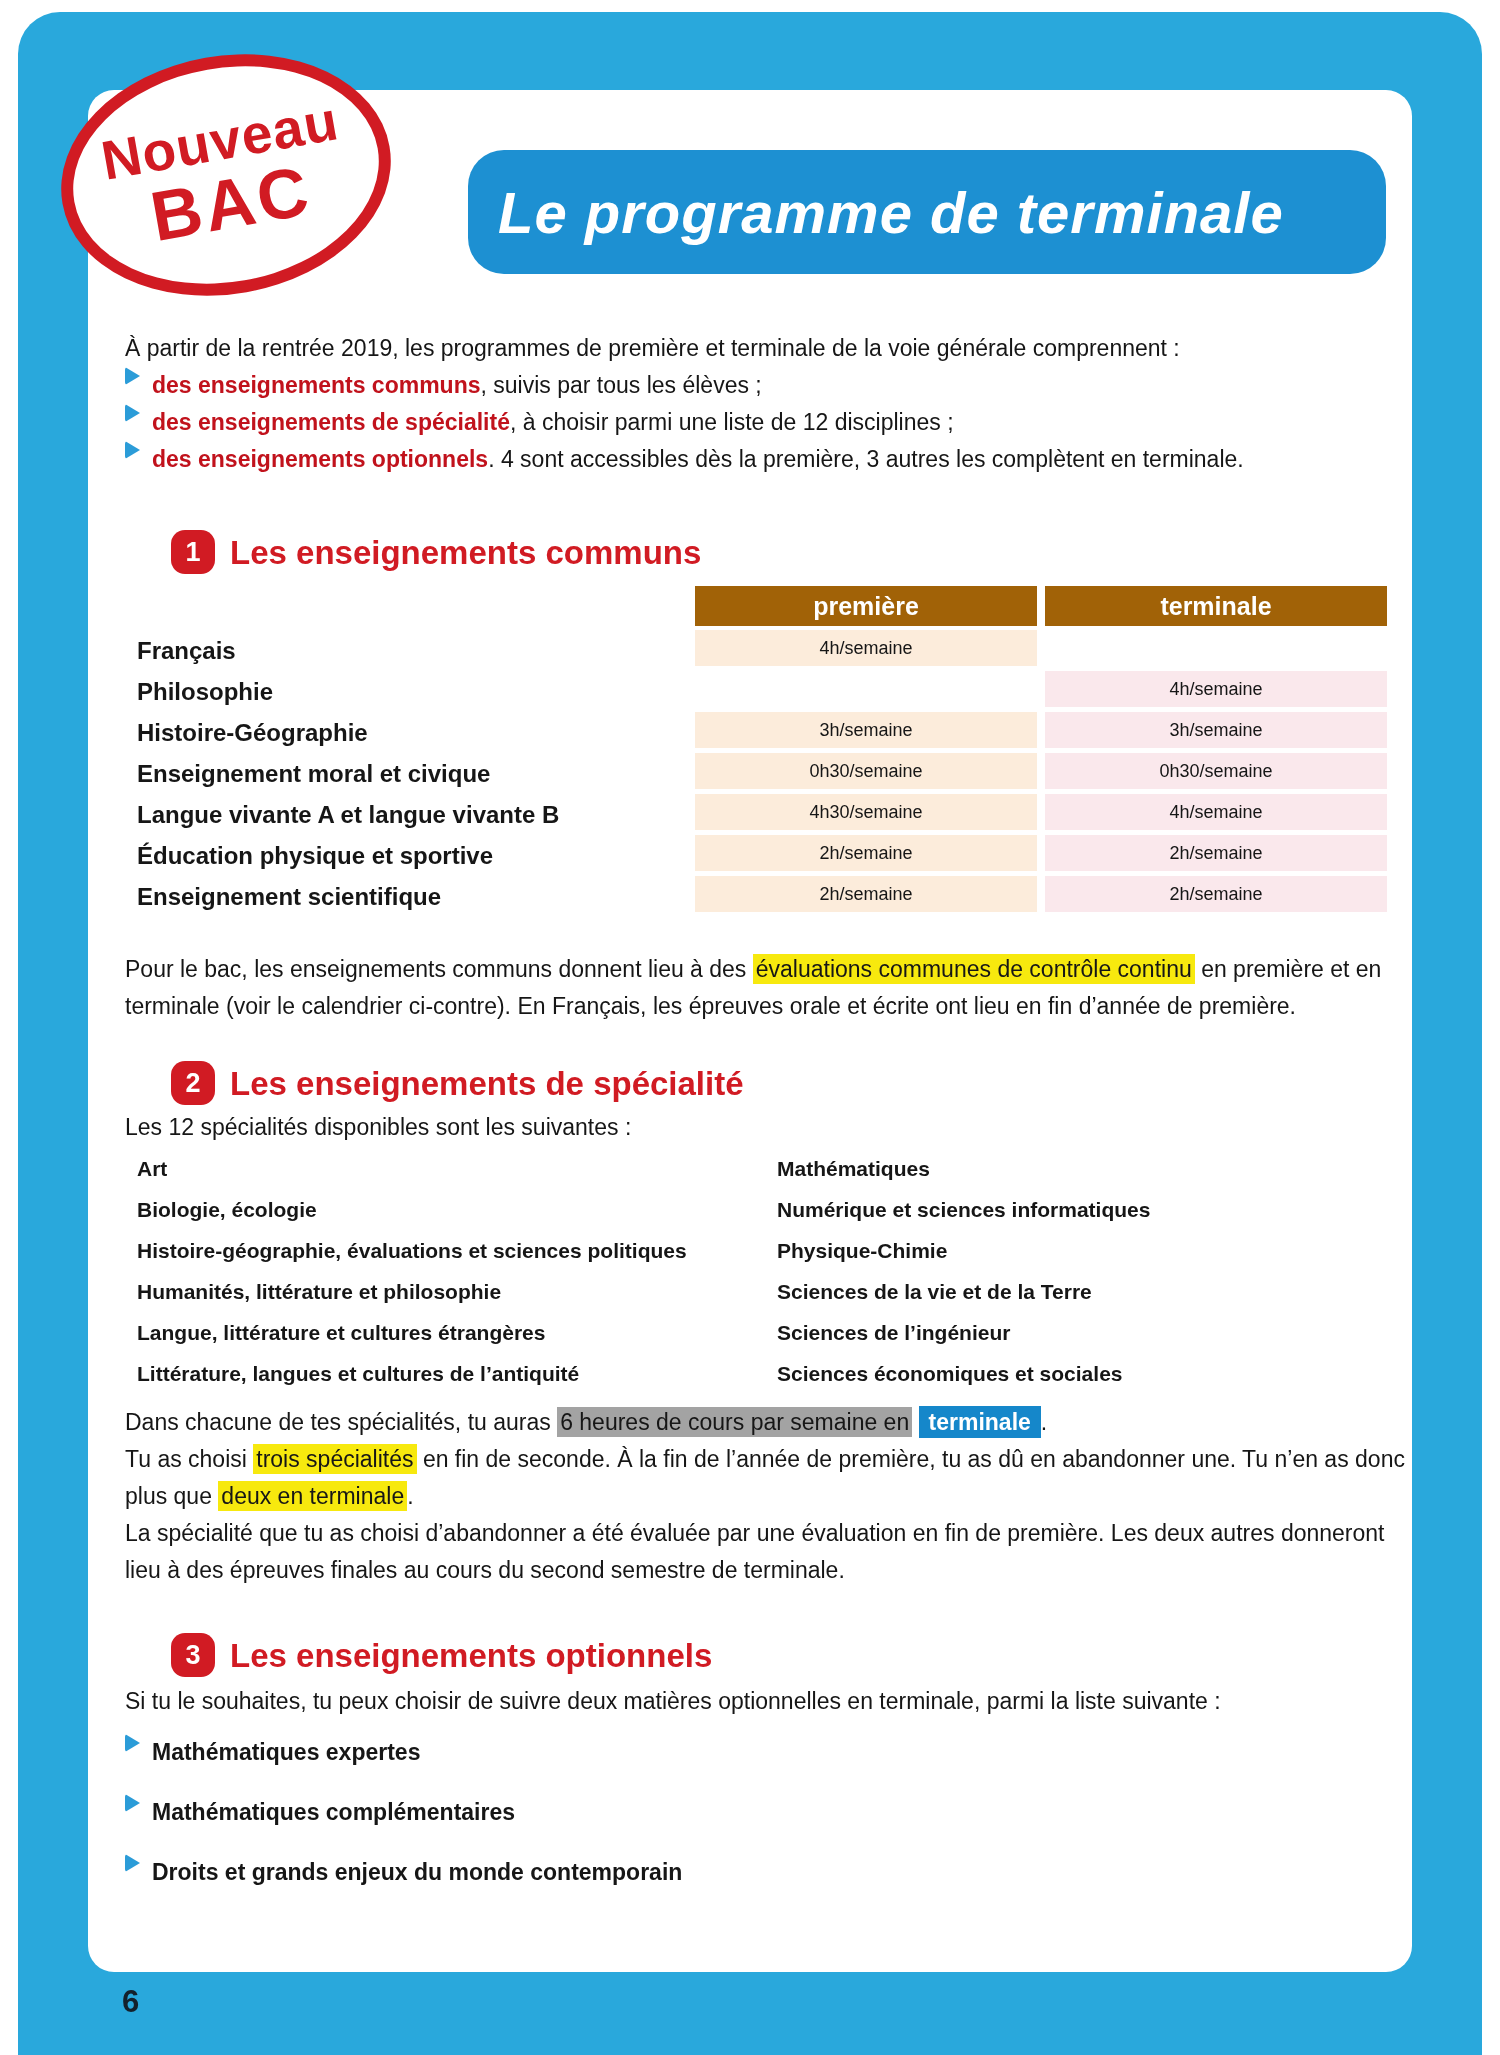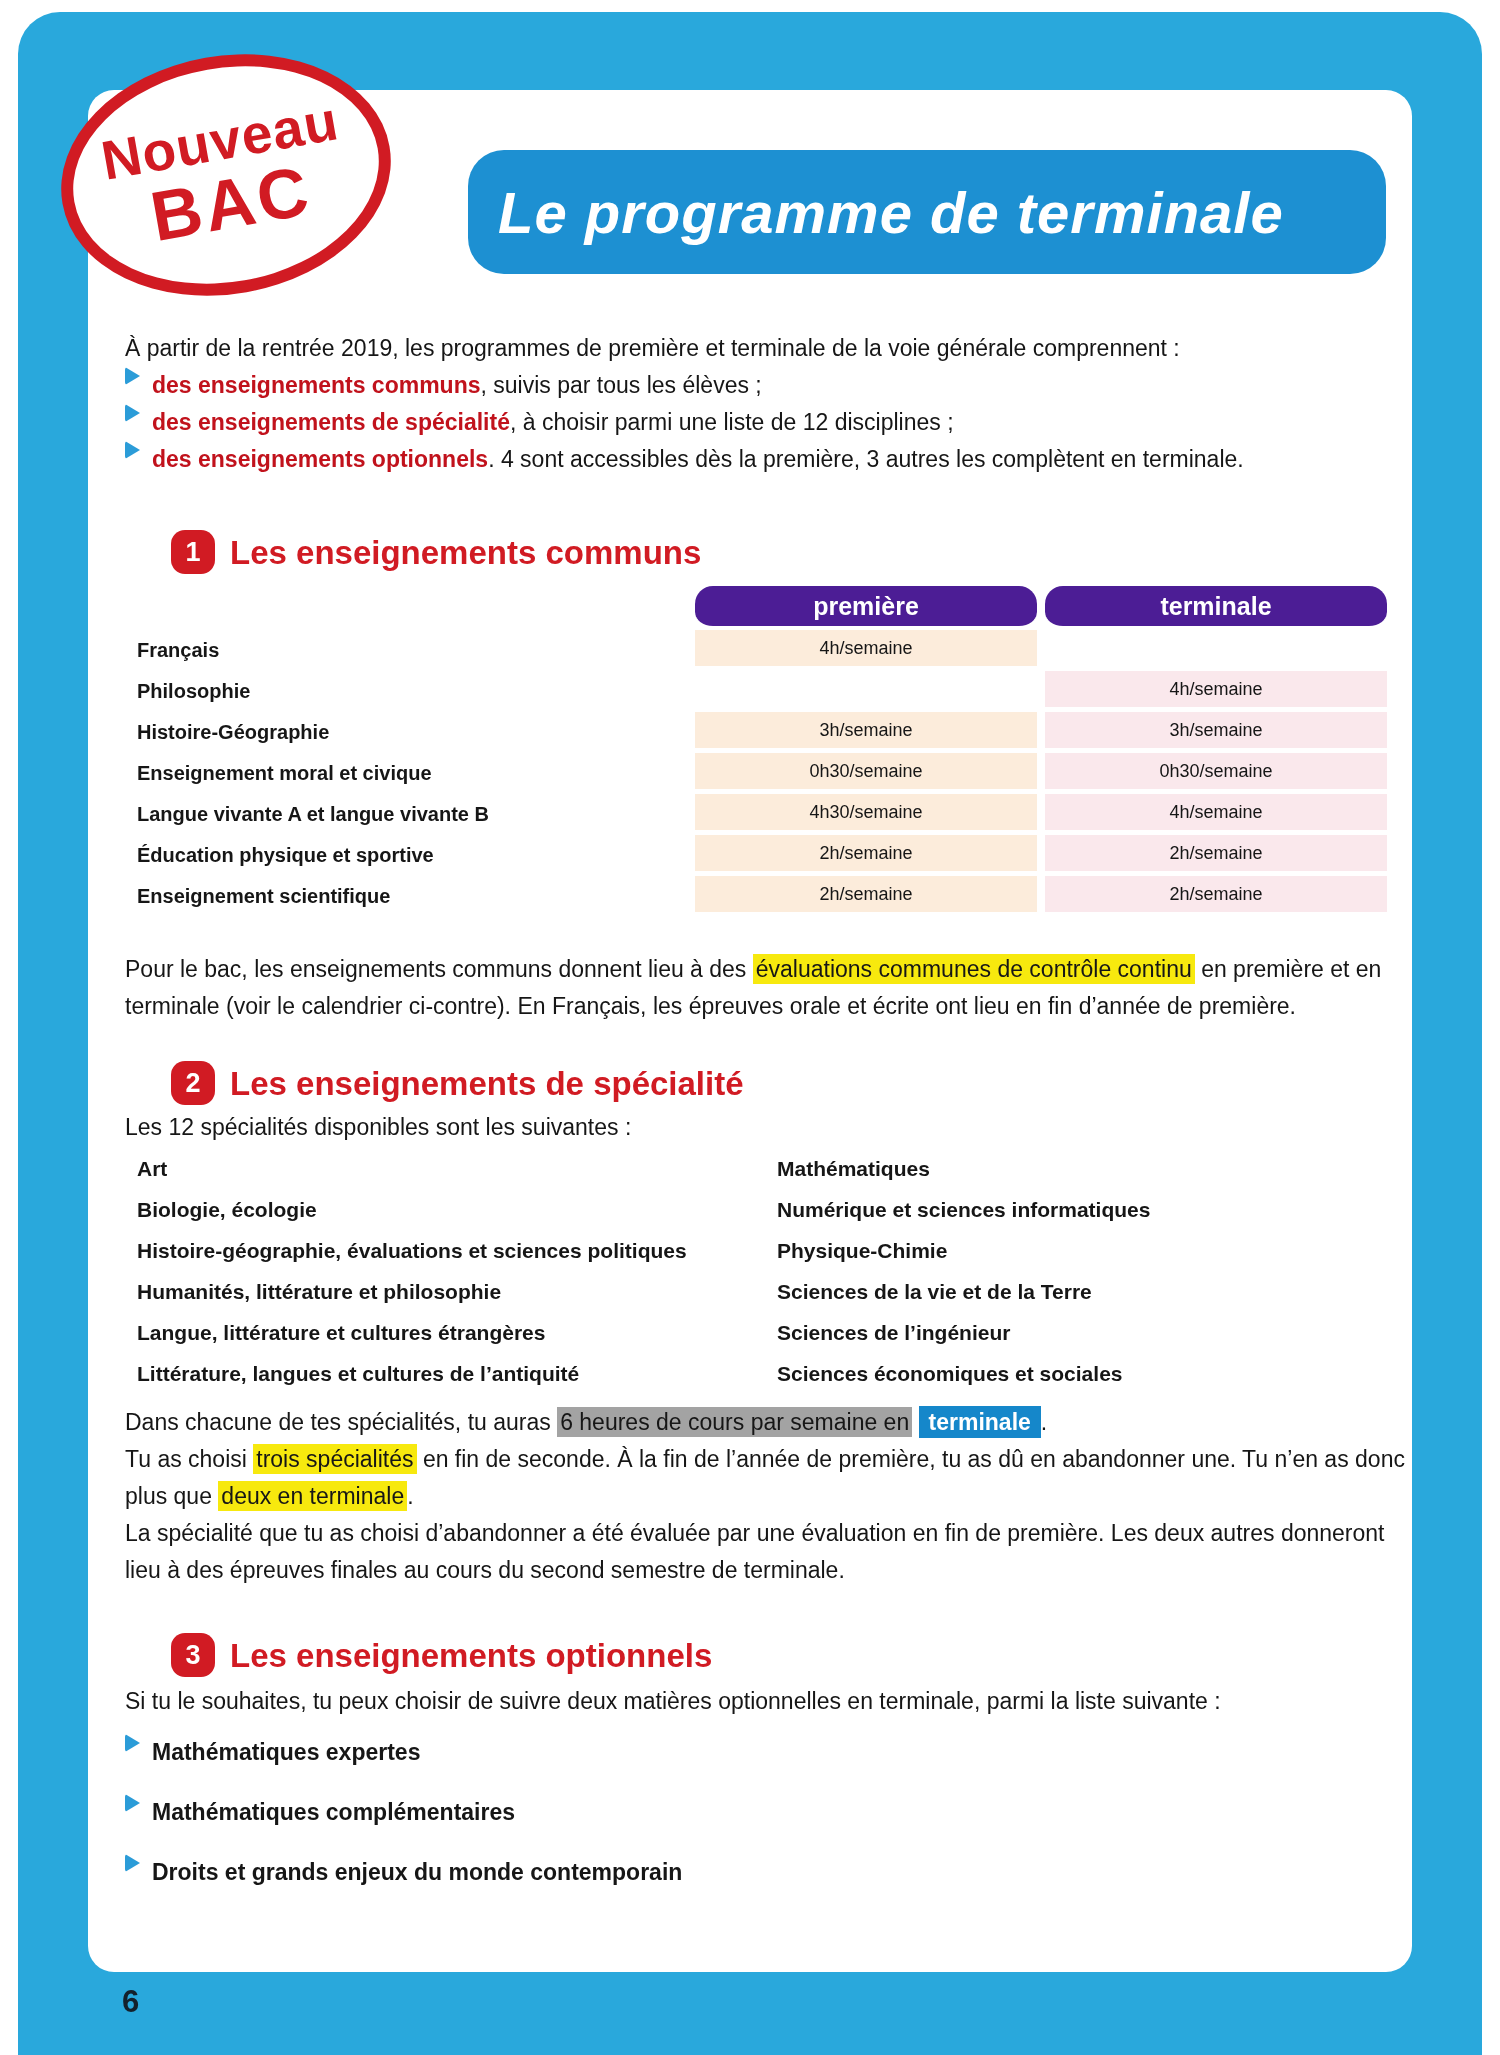--- a/index.html
+++ b/index.html
@@ -40,25 +40,25 @@
   b.red { color:#c1121c; font-weight:bold; }
 
   .sec-head { display:flex; align-items:center; margin-left:46px; }
   .sec-num { width:44px; height:44px; background:#d11b23; border-radius:14px; color:#fff;
              font-weight:bold; font-size:27px; display:flex; align-items:center;
              justify-content:center; margin-right:15px; flex:0 0 auto; }
   .sec-title { color:#d11b23; font-weight:bold; font-size:33px; white-space:nowrap; }
 
   
   .tbl { display:grid; grid-template-columns:562px 342px 342px; column-gap:8px; }
-  .tbl .hcell { height:44px; background:#4c1d95; border-bottom:4px solid #ffffff;
+  .tbl .hcell { height:44px; background:#a16207; border-bottom:4px solid #ffffff;
                 color:#ffffff; font-weight:bold; font-size:25px; display:flex;
-                align-items:center; justify-content:center;border-radius:18px; }
+                align-items:center; justify-content:center; }
   .tbl .lbl { height:41px; display:flex; align-items:center; font-weight:bold;
-              font-size:20px; padding-left:12px; white-space:nowrap; }
+              font-size:24px; padding-left:12px; white-space:nowrap; }
   .tbl .val { height:36px; display:flex; align-items:center; justify-content:center;
               font-size:18px; }
   .tbl .pc { background:#fcecdb; }
   .tbl .tc { background:#fae8ec; }
 
   .hl-yellow { background:#f7e90e; padding:2px 3px; }
   .hl-pink   { background:#a3a3a3; padding:2px 3px; }
   .chip-blue { background:#1587ca; color:#ffffff; font-weight:bold; padding:3px 10px; }
 
   .twocol { display:grid; grid-template-columns:640px 642px; font-weight:bold; font-size:21px; }

